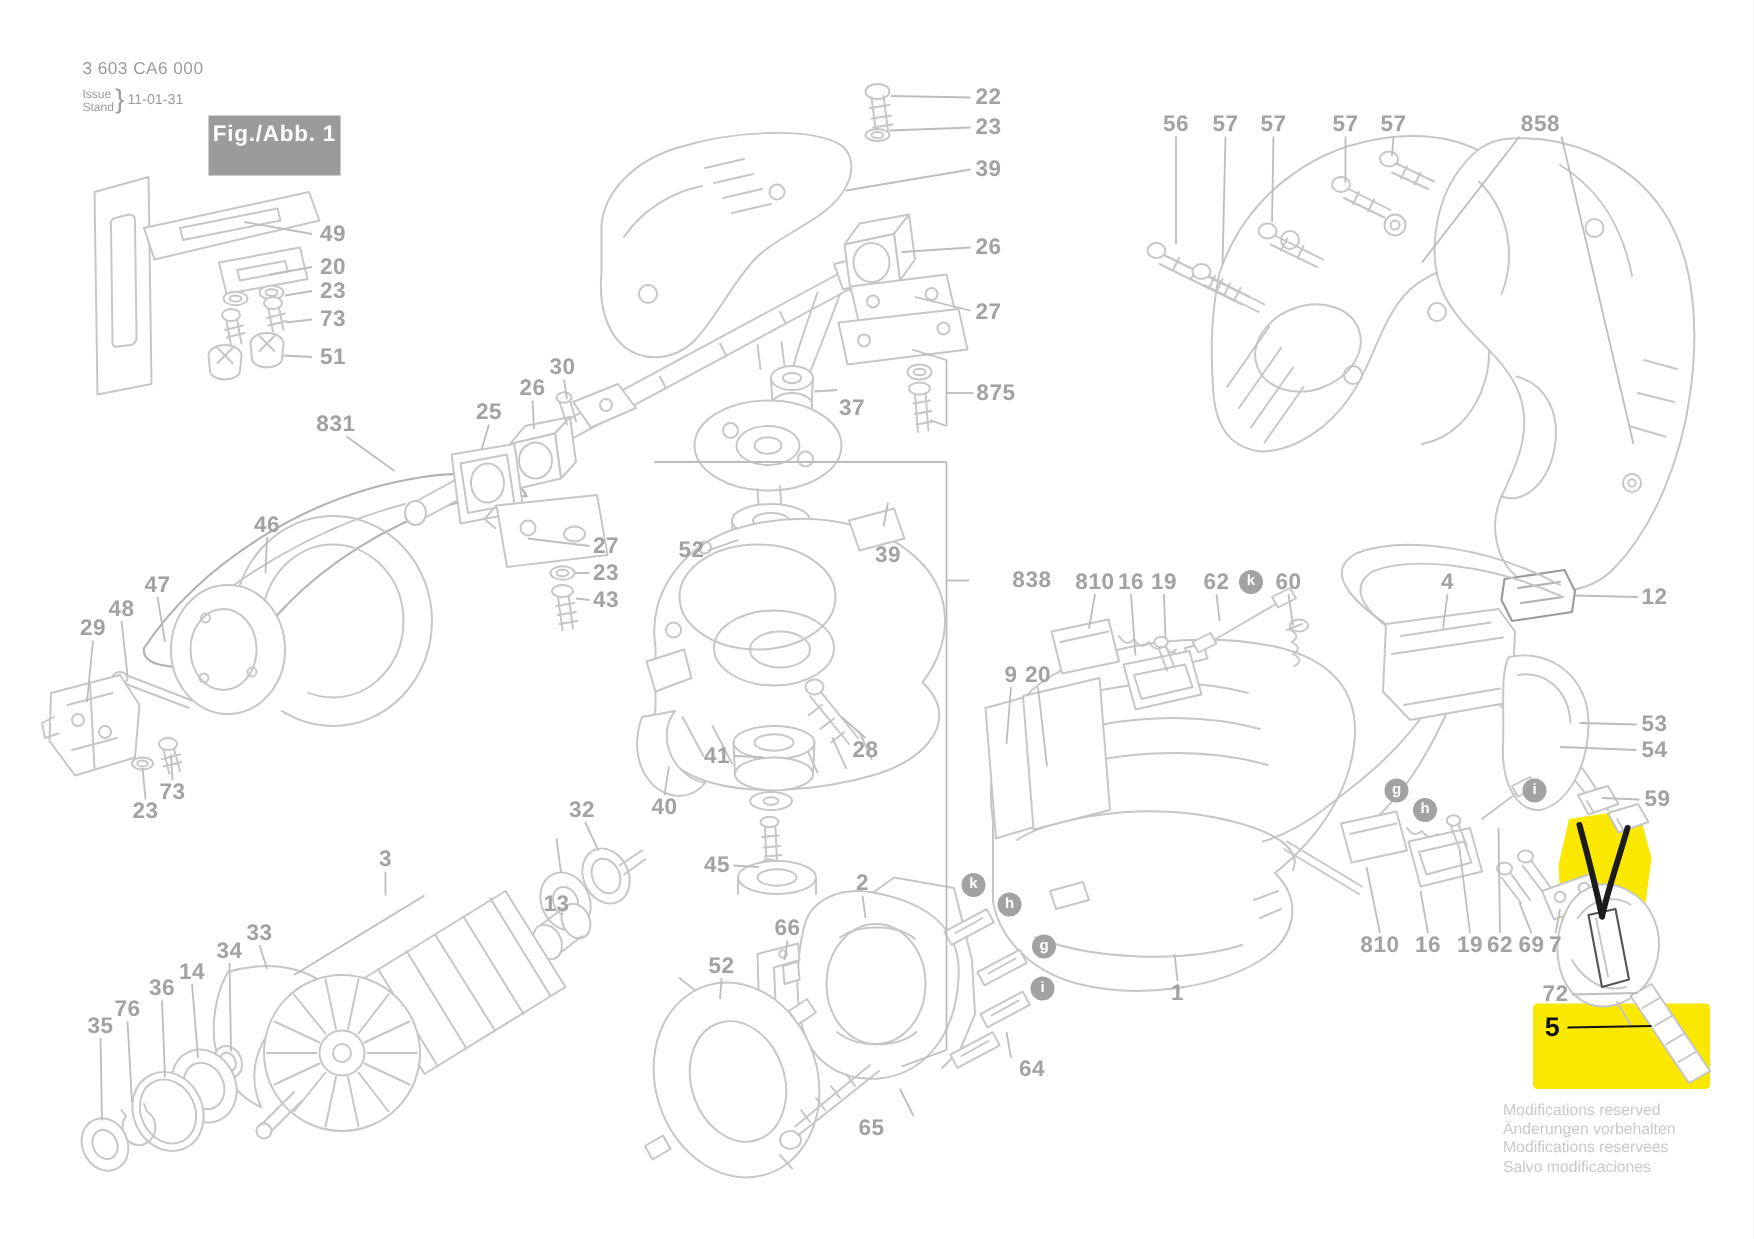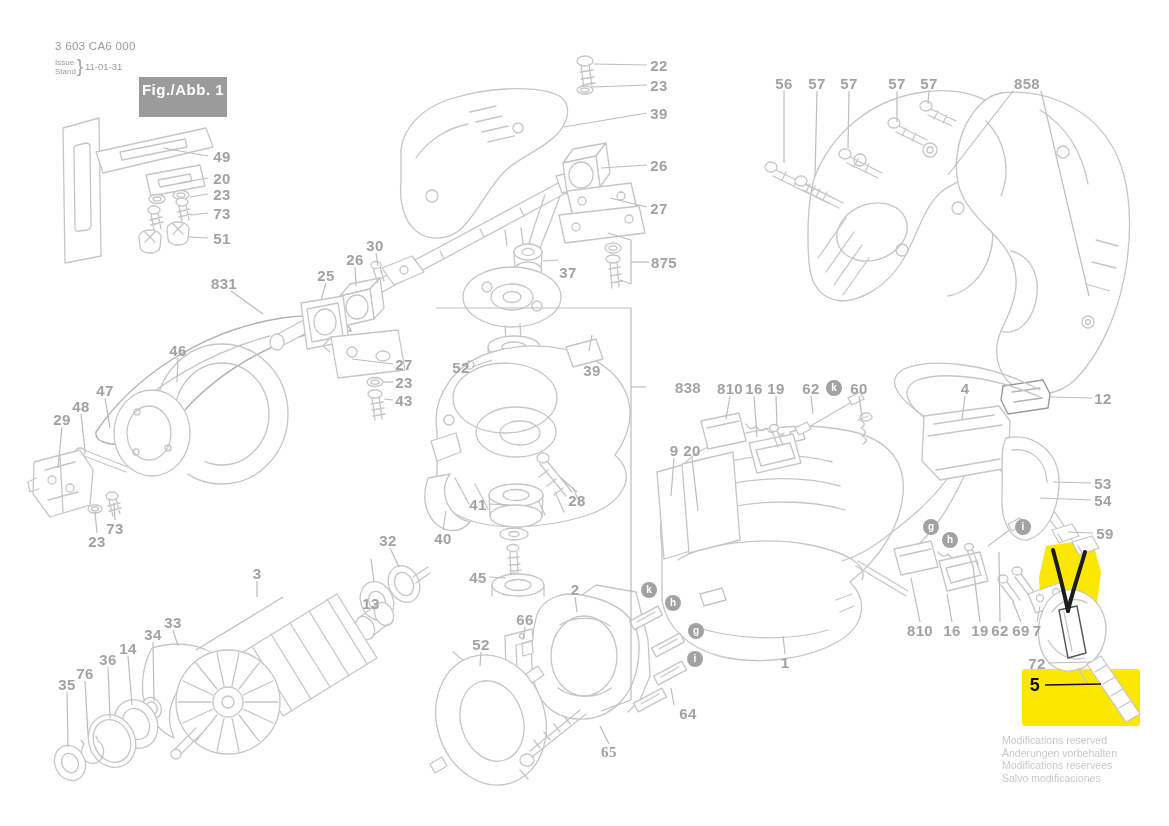--- a/index.html
+++ b/index.html
@@ -489,21 +489,21 @@
       <div class="part-label" style="left: 173px; top: 622px;">33</div>
       <div class="part-label" style="left: 153px; top: 634px;">34</div>
       <div class="part-label" style="left: 128px; top: 648px;">14</div>
       <div class="part-label" style="left: 108px; top: 659px;">36</div>
       <div class="part-label" style="left: 85px; top: 673px;">76</div>
       <div class="part-label" style="left: 67px; top: 684px;">35</div>
       <div class="part-label" style="left: 525px; top: 619px;">66</div>
       <div class="part-label" style="left: 481px; top: 644px;">52</div>
       <div class="part-label" style="left: 575px; top: 589px;">2</div>
       <div class="part-label" style="left: 688px; top: 713px;">64</div>
-      <div class="part-label" style="left: 609px; top: 752px; font-family: Liberation Serif, serif;">65</div>
+      <div class="part-label" style="left: 581px; top: 752px;">65</div>
       <div class="part-label" style="left: 784px; top: 83px;">56</div>
       <div class="part-label" style="left: 817px; top: 83px;">57</div>
       <div class="part-label" style="left: 849px; top: 83px;">57</div>
       <div class="part-label" style="left: 897px; top: 83px;">57</div>
       <div class="part-label" style="left: 929px; top: 83px;">57</div>
       <div class="part-label" style="left: 1027px; top: 83px;">858</div>
       <div class="part-label" style="left: 730px; top: 388px;">810</div>
       <div class="part-label" style="left: 754px; top: 388px;">16</div>
       <div class="part-label" style="left: 776px; top: 388px;">19</div>
       <div class="part-label" style="left: 811px; top: 388px;">62</div>

